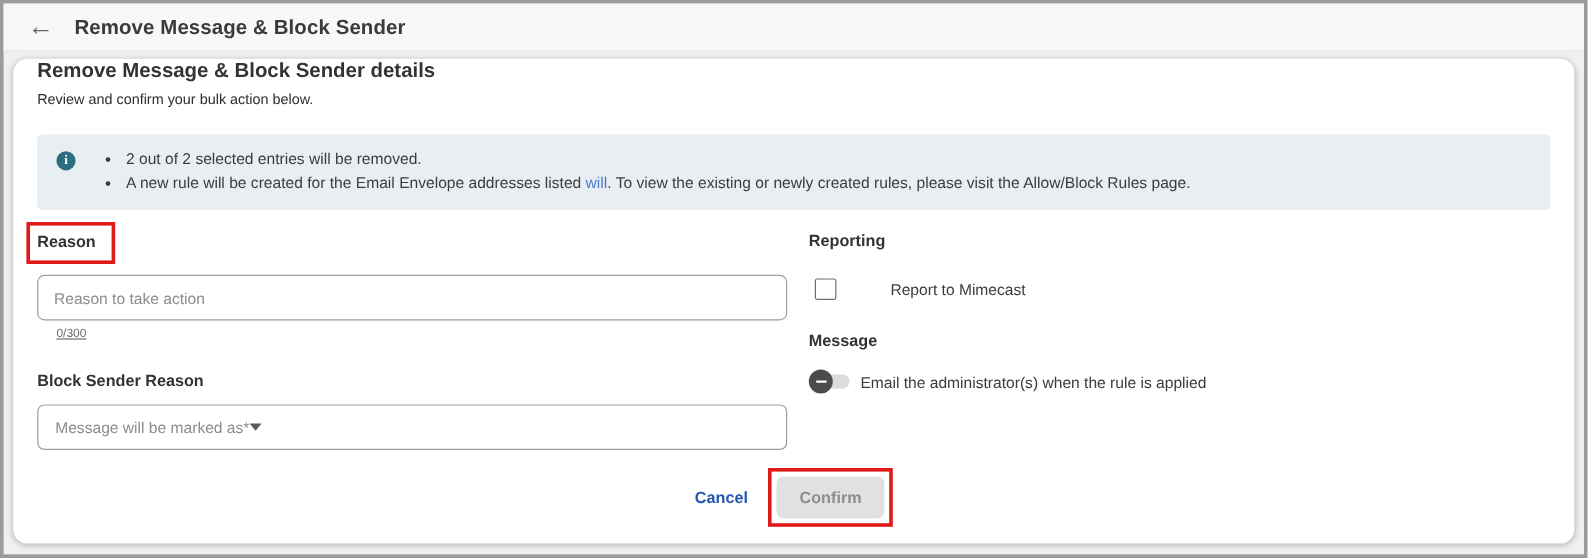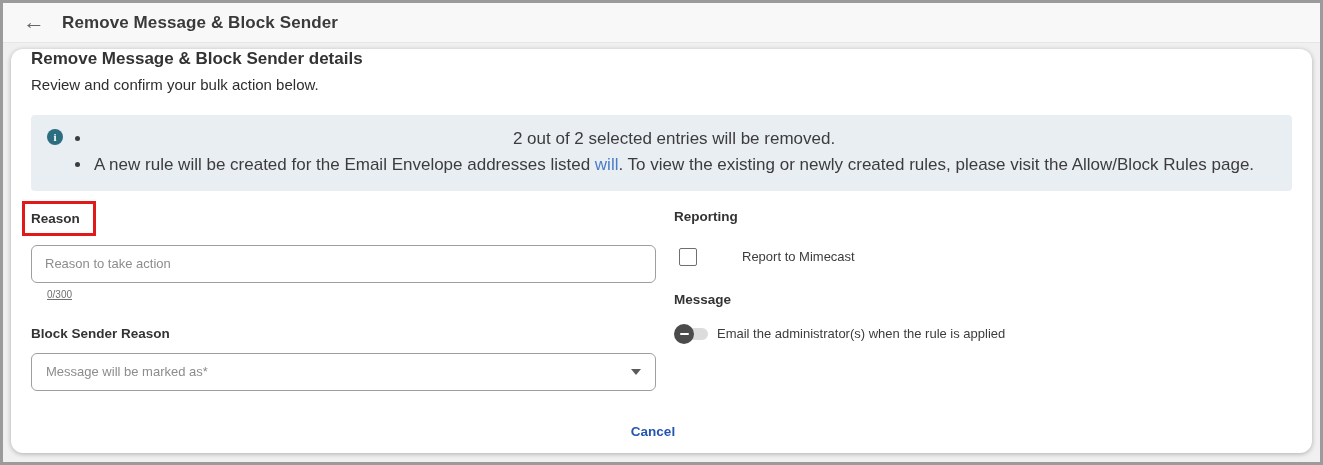--- a/index.html
+++ b/index.html
@@ -34,40 +34,40 @@
   .card {
     margin: 6px 8px 8px 8px;
     height: 404px;
     background: #ffffff;
     border-radius: 12px;
     box-shadow: 0 1px 5px rgba(0,0,0,0.28);
     padding: 0 20px 14px 20px;
     display: flex; flex-direction: column;
   }
   .card-title { font-size: 17px; font-weight: 700; color: #333; }
-  .card-subtitle { font-size: 15px; color: #2e2e2e; margin-top: 7px; }
+  .card-subtitle { font-size: 12px; color: #2e2e2e; margin-top: 7px; }
   
   .banner {
     margin-top: 22px;
     background: #e9eef3;
     border-radius: 4px;
     padding: 11px 16px 12px 16px;
     display: flex; align-items: flex-start;
   }
   .info-icon {
     flex: 0 0 16px; width: 16px; height: 16px;
     background: #2c6e7f; border-radius: 50%;
     color: #fff; font-size: 11px; font-weight: 700;
     font-family: "Liberation Serif", serif;
     display: flex; align-items: center; justify-content: center;
     margin-top: 3px;
   }
   .banner ul {
-    margin-left: 29px; list-style: disc;
-    font-size: 17px; color: #3c3c3c; line-height: 1.55; text-align: center;
+    margin-left: 40px; list-style: disc;
+    font-size: 13px; color: #3c3c3c; line-height: 1.55;
   }
   .banner ul li { padding-left: 2px; }
   .banner a { color: #4b7cc9; text-decoration: none; cursor: pointer; }
   
   .form-grid {
     margin-top: 18px;
     display: grid;
     grid-template-columns: 625px 1fr;
     column-gap: 18px;
   }
@@ -90,21 +90,21 @@
   }
   .text-input::placeholder { color: #8c8c8c; opacity: 1; }
   .char-counter { font-size: 10px; color: #6f6f6f; margin: 6px 0 0 16px; text-decoration: underline; }
   .field-block-2 { margin-top: 26px; }
   .dropdown {
     margin-top: 12px;
     width: 100%; height: 38px;
     border: 1px solid #9e9e9e;
     border-radius: 6px;
     padding: 0 14px;
-    display: flex; align-items: center; justify-content: space-between;
+    display: flex; align-items: center; 
     cursor: pointer; background: #fff;
   }
   .dropdown-value { font-size: 13px; color: #8c8c8c; }
   .caret-down {
     width: 0; height: 0;
     border-left: 5px solid transparent;
     border-right: 5px solid transparent;
     border-top: 6px solid #5a5a5a;
   }
   
@@ -218,16 +218,19 @@
                 <span class="dash"></span>
               </span>
           </span>
           <span class="toggle-label">Email the administrator(s) when the rule is applied</span>
         </div>
       </div>
     </div>
 
     <div class="footer">
       <span class="cancel-link">Cancel</span>
+      <div class="annotation-box-confirm">
+        <button class="confirm-btn" disabled="">Confirm</button>
+      </div>
     </div>
 
   </div>
 </div>
 
 </body></html>

